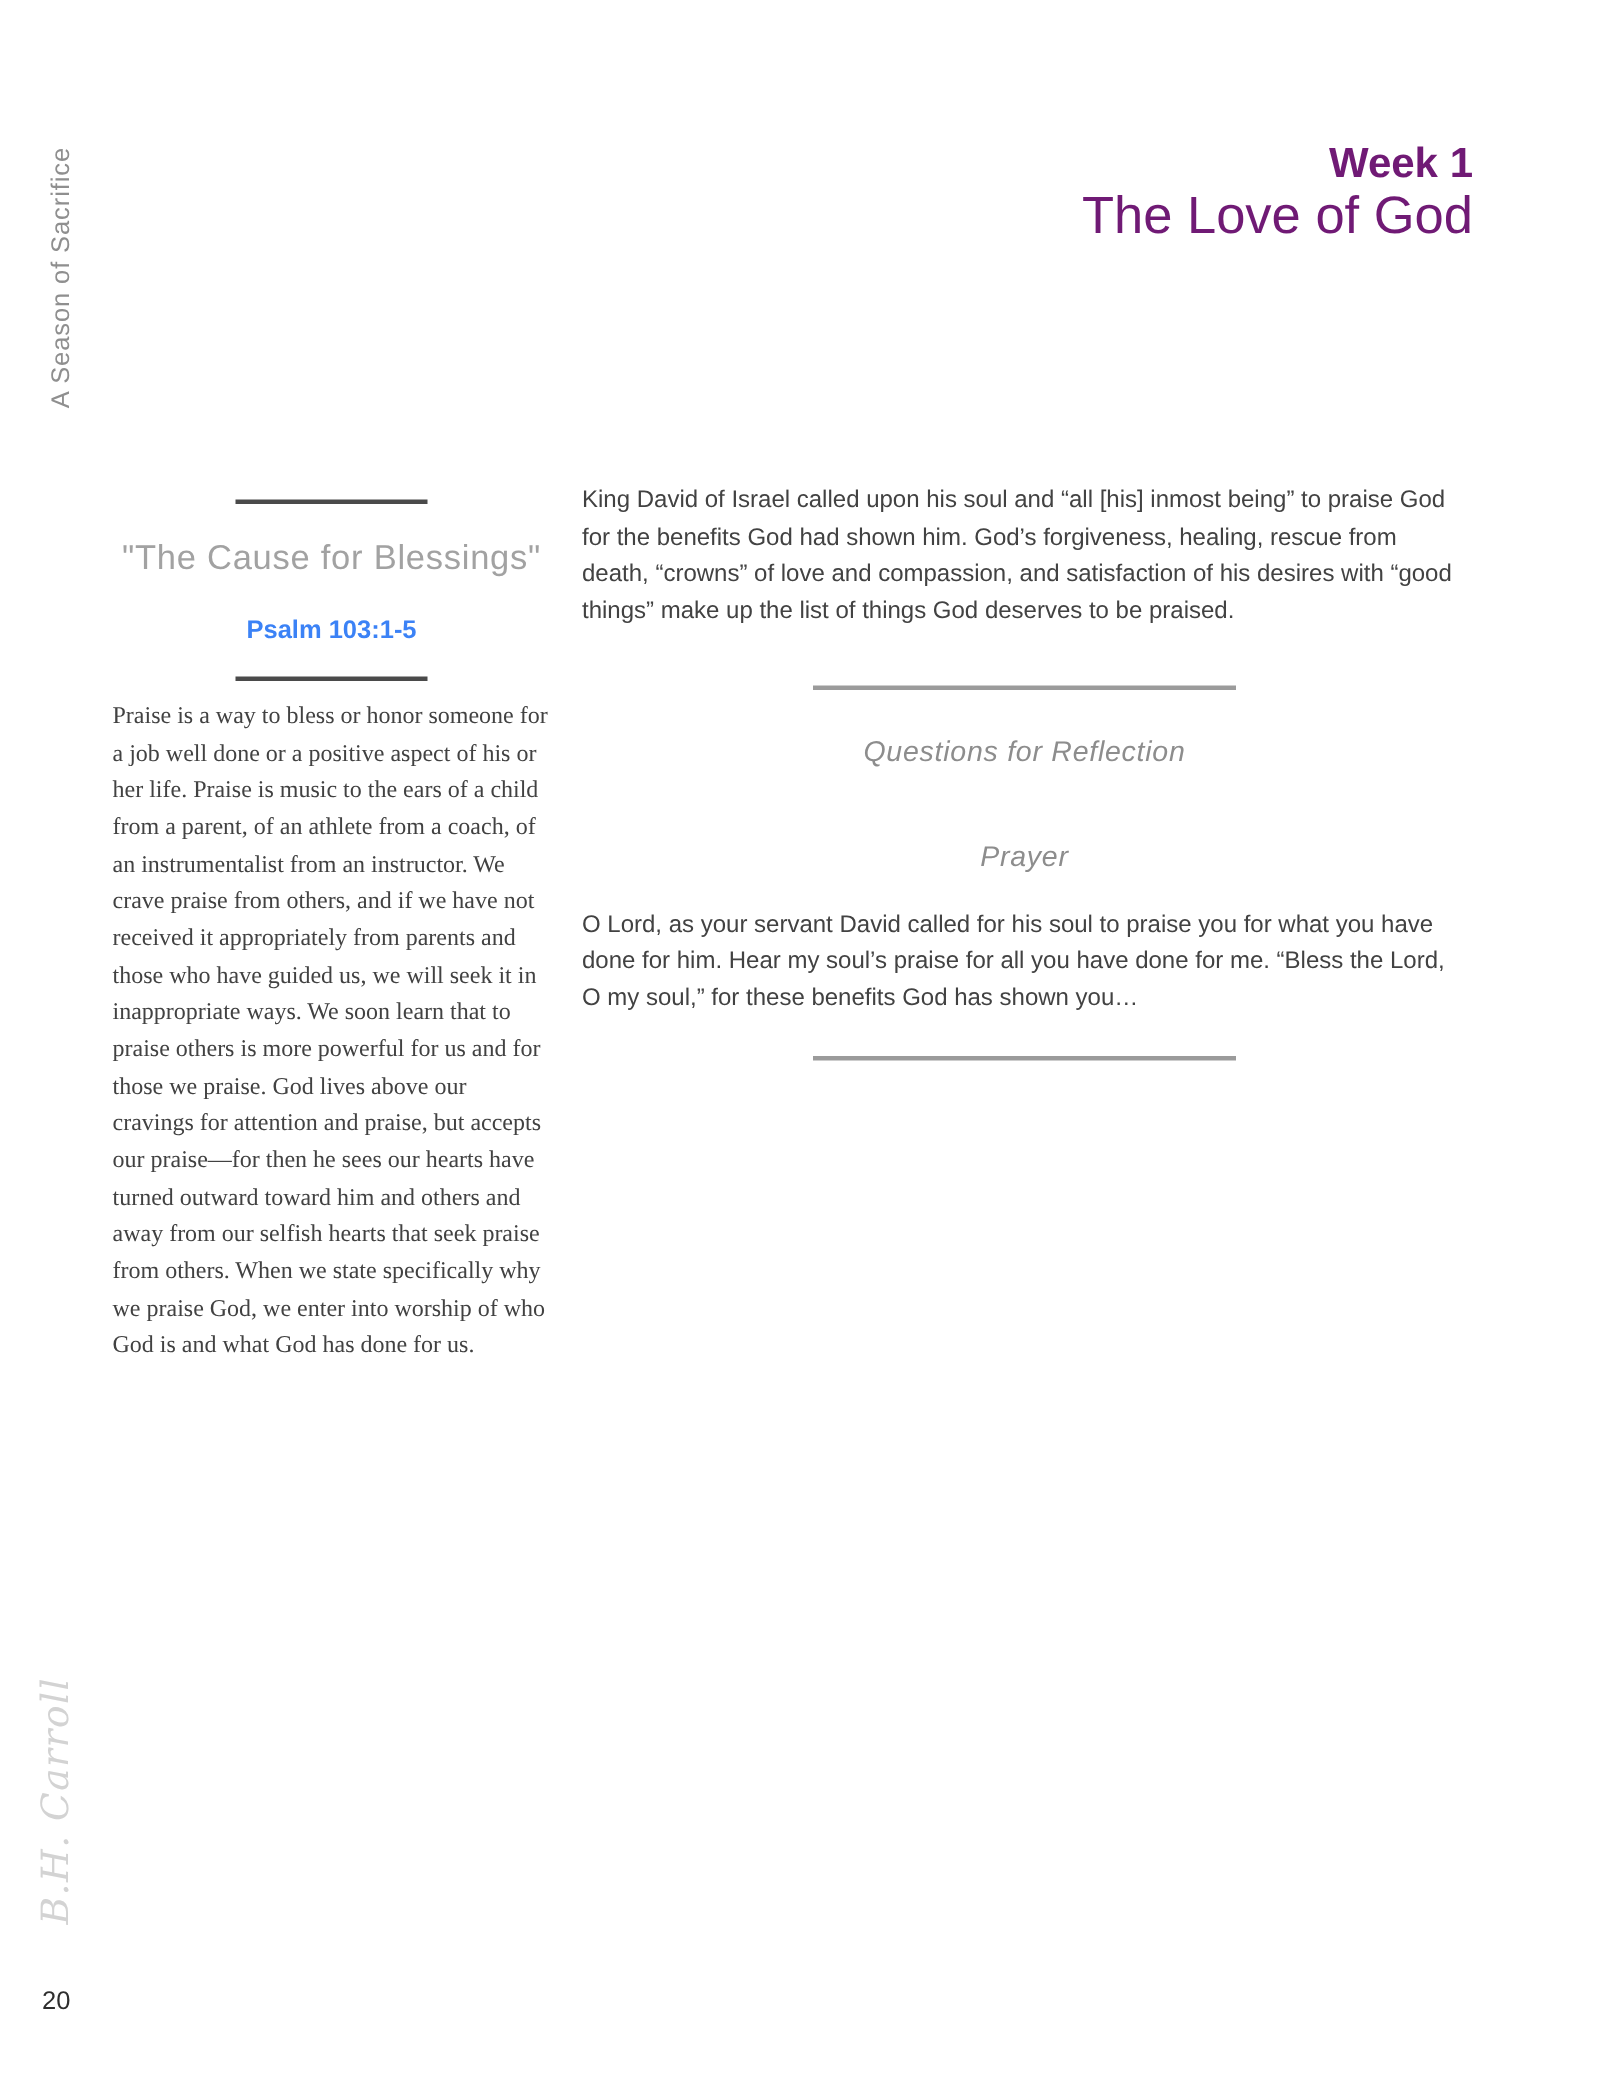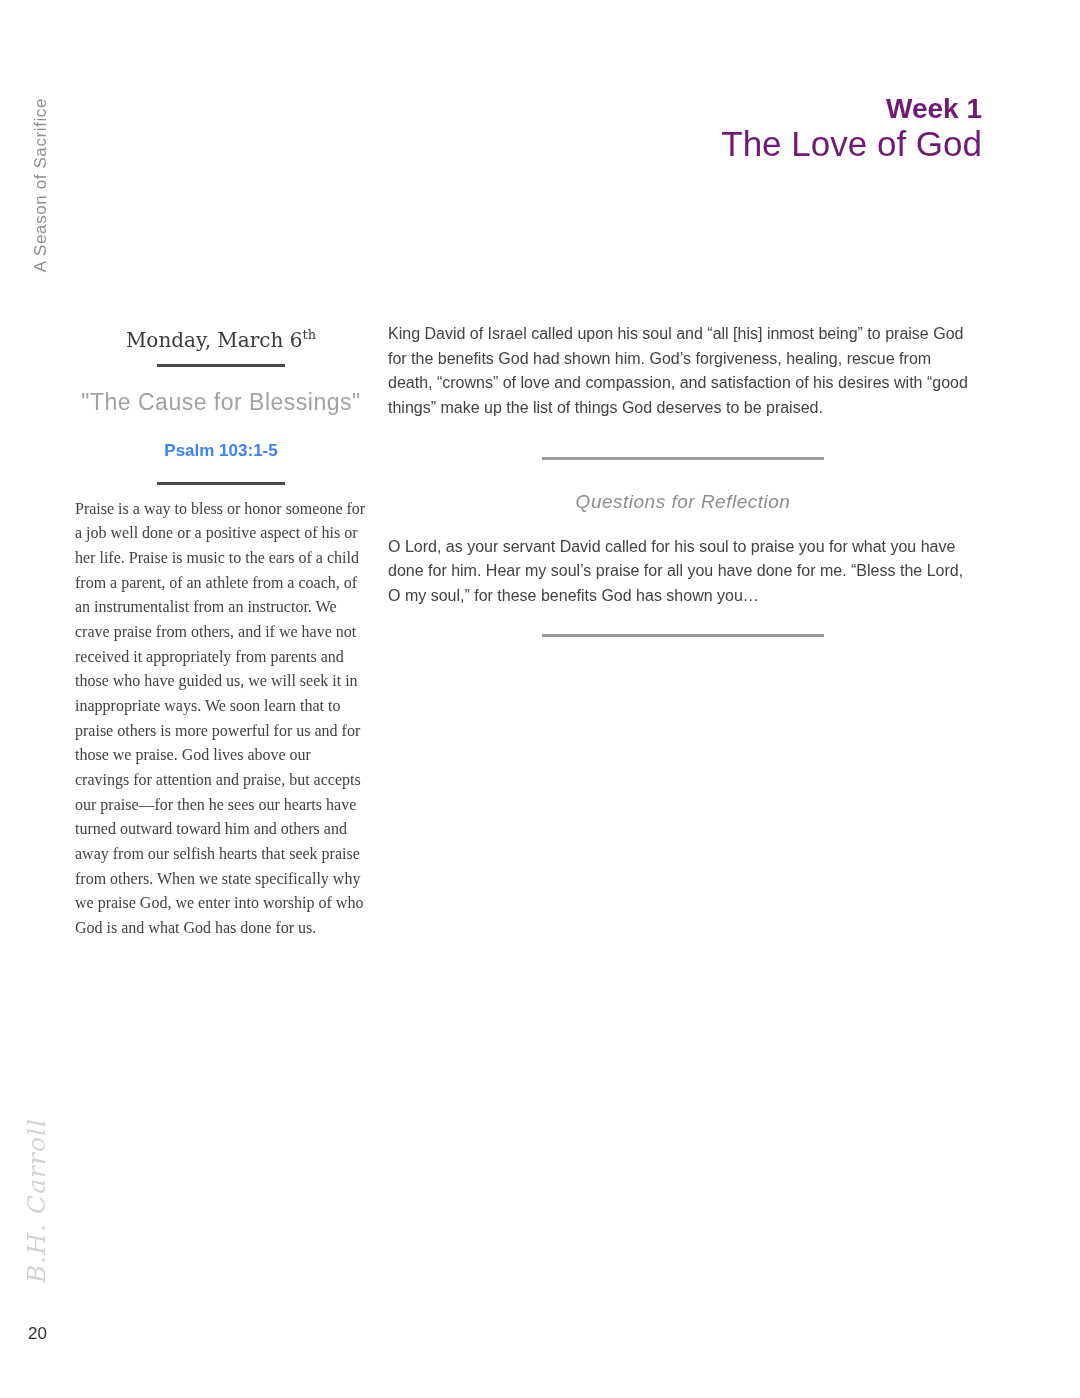--- a/index.html
+++ b/index.html
@@ -160,32 +160,32 @@
 <div class="page">
 
   <div class="spine-title">A Season of Sacrifice</div>
 
   <header class="page-header">
     <div class="week-title">Week 1</div>
     <div class="week-subtitle">The Love of God</div>
   </header>
 
   <section class="left-col">
-    <h2 class="entry-date"><span>Monday, March 6</span><sup>th</sup></h2>
     <div class="rule dark first"></div>
     <h3 class="entry-title">"The Cause for Blessings"</h3>
     <div class="scripture-ref">Psalm 103:1-5</div>
     <div class="rule dark second"></div>
     <p class="body-text">Praise is a way to bless or honor someone for a job well done or a positive aspect of his or her life. Praise is music to the ears of a child from a parent, of an athlete from a coach, of an instrumentalist from an instructor. We crave praise from others, and if we have not received it appropriately from parents and those who have guided us, we will seek it in inappropriate ways. We soon learn that to praise others is more powerful for us and for those we praise. God lives above our cravings for attention and praise, but accepts our praise—for then he sees our hearts have turned outward toward him and others and away from our selfish hearts that seek praise from others. When we state specifically why we praise God, we enter into worship of who God is and what God has done for us.</p>
   </section>
 
   <section class="right-col">
     <p class="body-text">King David of Israel called upon his soul and “all [his] inmost being” to praise God for the benefits God had shown him. God’s forgiveness, healing, rescue from death, “crowns” of love and compassion, and satisfaction of his desires with “good things” make up the list of things God deserves to be praised.</p>
     <div class="rule light top"></div>
     <h3 class="section-heading">Questions for Reflection</h3>
+    <h3 class="section-heading prayer-heading">Prayer</h3>
     <p class="body-text prayer-body">O Lord, as your servant David called for his soul to praise you for what you have done for him. Hear my soul’s praise for all you have done for me. “Bless the Lord, O my soul,” for these benefits God has shown you…</p>
     <div class="rule light bottom"></div>
   </section>
 
   <div class="spine-author">B.H. Carroll</div>
 
   <div class="page-number">20</div>
 
 </div>
 

